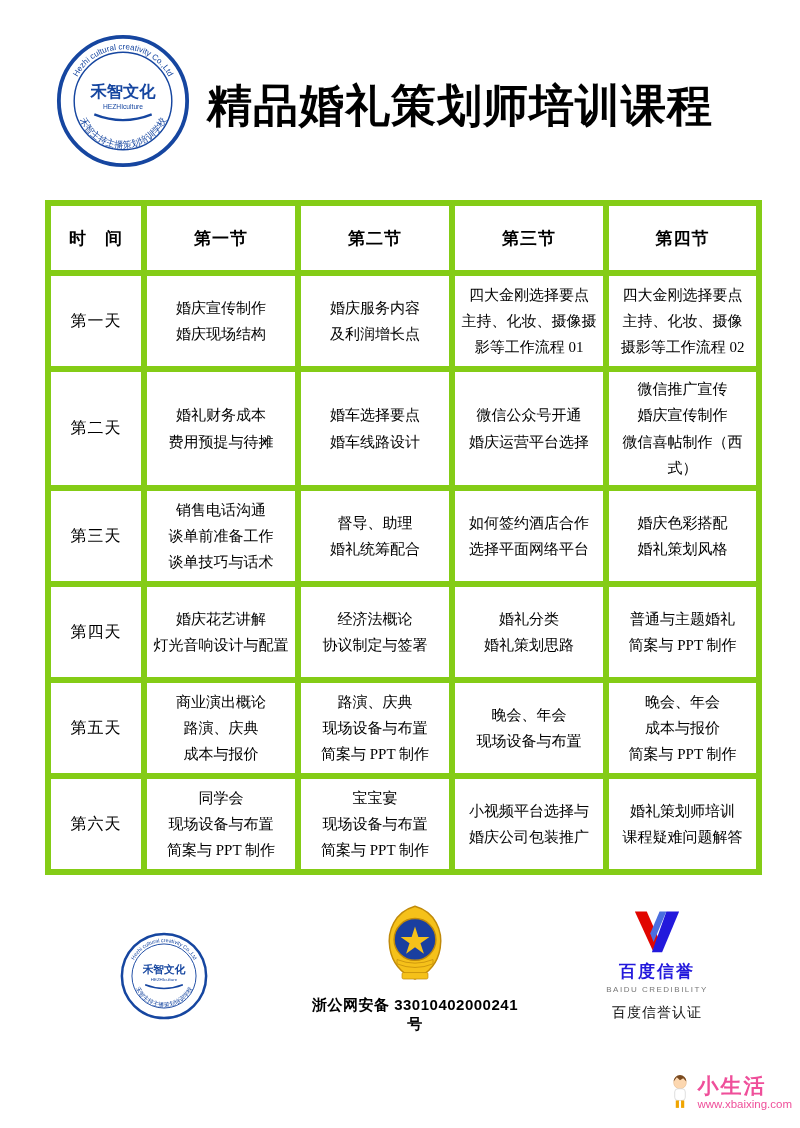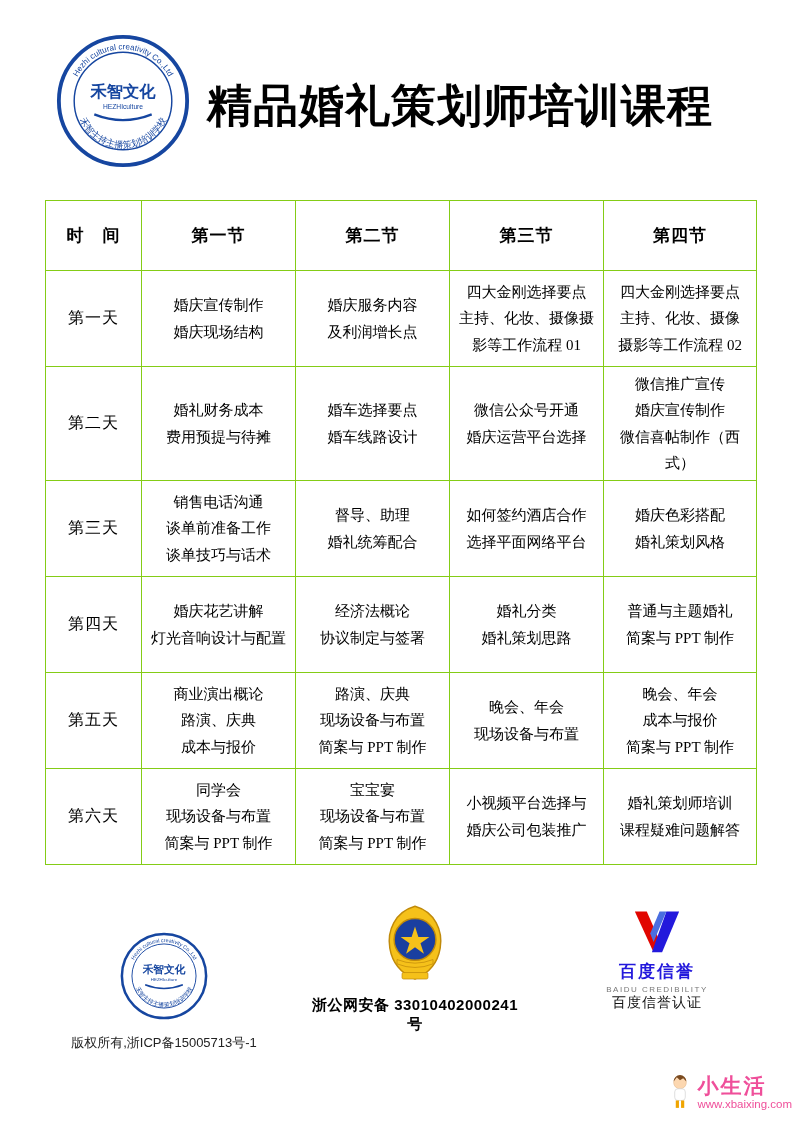--- a/index.html
+++ b/index.html
@@ -22,21 +22,21 @@
     color:#000;
   }
 
   
   .course-table {
     position:absolute; left:45px; top:200px; width:711px;
     border-collapse:collapse; table-layout:fixed;
     font-family:"Liberation Serif","DejaVu Serif",serif;
   }
   .course-table th, .course-table td {
-    border:1px solid #84cc16; text-align:center; vertical-align:middle;
+    border:6px solid #84cc16; text-align:center; vertical-align:middle;
     padding:4px 6px; color:#000;
   }
   .course-table thead tr { height:70px; }
   .course-table tbody tr { height:96px; }
   .course-table th { font-size:17px; font-weight:bold; letter-spacing:1px; }
   .course-table td.cell { font-size:15px; line-height:1.75; white-space:pre-line; }
   .course-table td.day-cell { font-size:16px; letter-spacing:1px; }
 
   
   .f-left  { position:absolute; left:58px;  top:932px; width:212px; text-align:center; }
@@ -45,21 +45,21 @@
 
   .logo-footer { width:88px; height:88px; display:inline-block; }
   .copyright-text { margin-top:10px; font-size:13px; color:#222; }
 
   .badge-svg { width:72px; height:86px; display:inline-block; }
   .police-text { margin-top:6px; font-size:15px; font-weight:bold; color:#000; letter-spacing:0.5px; }
 
   .baidu-v { width:52px; height:46px; display:inline-block; }
   .baidu-name { font-size:17px; font-weight:bold; color:#2319dc; letter-spacing:2px; margin-top:2px; }
   .baidu-sub  { font-size:8px; color:#777; letter-spacing:1.5px; margin-top:2px; }
-  .baidu-cert { font-size:14px; color:#111; margin-top:0; letter-spacing:1px;text-align:center; }
+  .baidu-cert { font-size:14px; color:#111; margin-top:10px; letter-spacing:1px;text-align:center; }
 
   
   .watermark {
     position:absolute; right:8px; bottom:18px;
     display:flex; align-items:center; gap:4px;
   }
   .wm-char { width:26px; height:36px; }
   .wm-name { font-size:21px; font-weight:bold; color:#ef4f9a; letter-spacing:2px; line-height:1.1; }
   .wm-url  { font-size:11.5px; color:#ef4f9a; }
 
@@ -197,21 +197,20 @@
     <text font-size="8.5" fill="#1646a0">
       <textPath href="#arcT2" startOffset="50%" text-anchor="middle">Hezhi cultural creativity Co.,Ltd</textPath>
     </text>
     <text font-size="9.5" fill="#1646a0">
       <textPath href="#arcB2" startOffset="50%" text-anchor="middle">禾智主持主播策划培训学校</textPath>
     </text>
     <text x="70" y="66" text-anchor="middle" font-size="17" font-weight="bold" fill="#1646a0">禾智文化</text>
     <text x="70" y="78" text-anchor="middle" font-size="7" fill="#1646a0">HEZHIculture</text>
     <path d="M 40,84 Q 70,96 100,84" stroke="#1646a0" stroke-width="2.5" fill="none"></path>
   </svg>
-  <div class="copyright-text">版权所有,浙ICP备15005713号-1</div>
 </div>
 
 <div class="f-mid">
   <svg class="badge-svg" viewBox="0 0 100 110">
     <path d="M50,4 C22,12 11,38 15,62 C19,86 33,98 50,105 C67,98 81,86 85,62 C89,38 78,12 50,4 Z" fill="#f5c11a" stroke="#c08a0a" stroke-width="2"></path>
     <circle cx="50" cy="50" r="29" fill="#1a3fa0" stroke="#c08a0a" stroke-width="2"></circle>
     <polygon points="50,32 54.7,46.5 70,46.5 57.6,55.5 62.4,70 50,61 37.6,70 42.4,55.5 30,46.5 45.3,46.5" fill="#f5c11a"></polygon>
     <path d="M25,78 Q50,88 75,78 L75,84 Q50,94 25,84 Z" fill="#f5c11a" stroke="#c08a0a" stroke-width="1"></path>
     <rect x="32" y="96" width="36" height="9" rx="2" fill="#f5c11a" stroke="#c08a0a"></rect>
   </svg>

